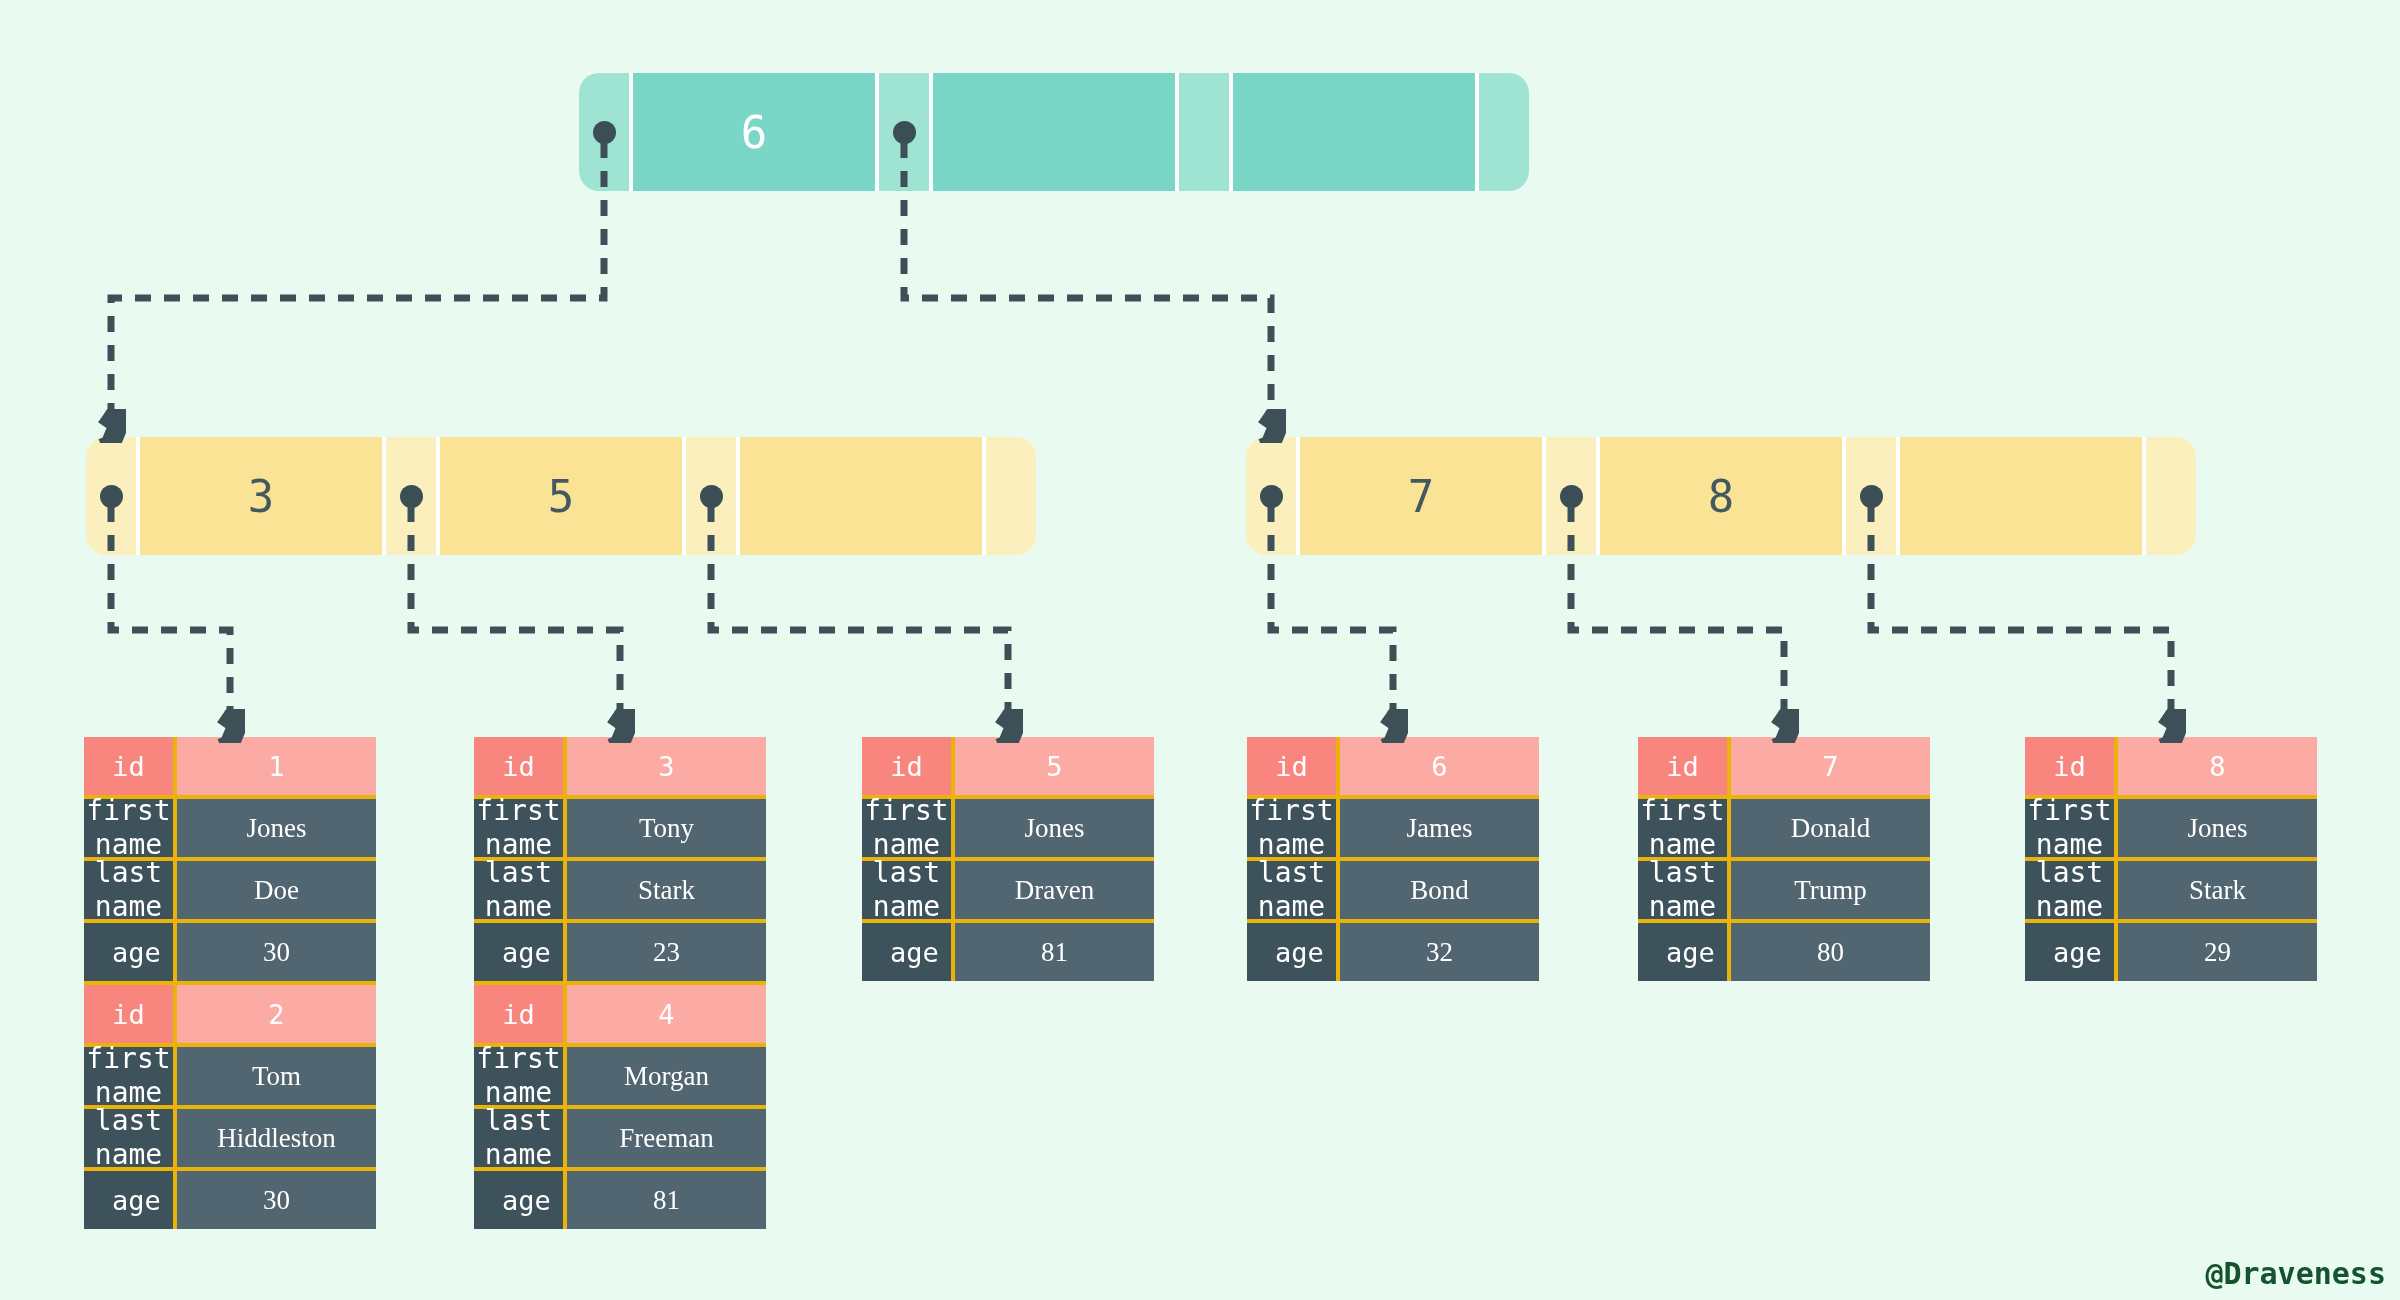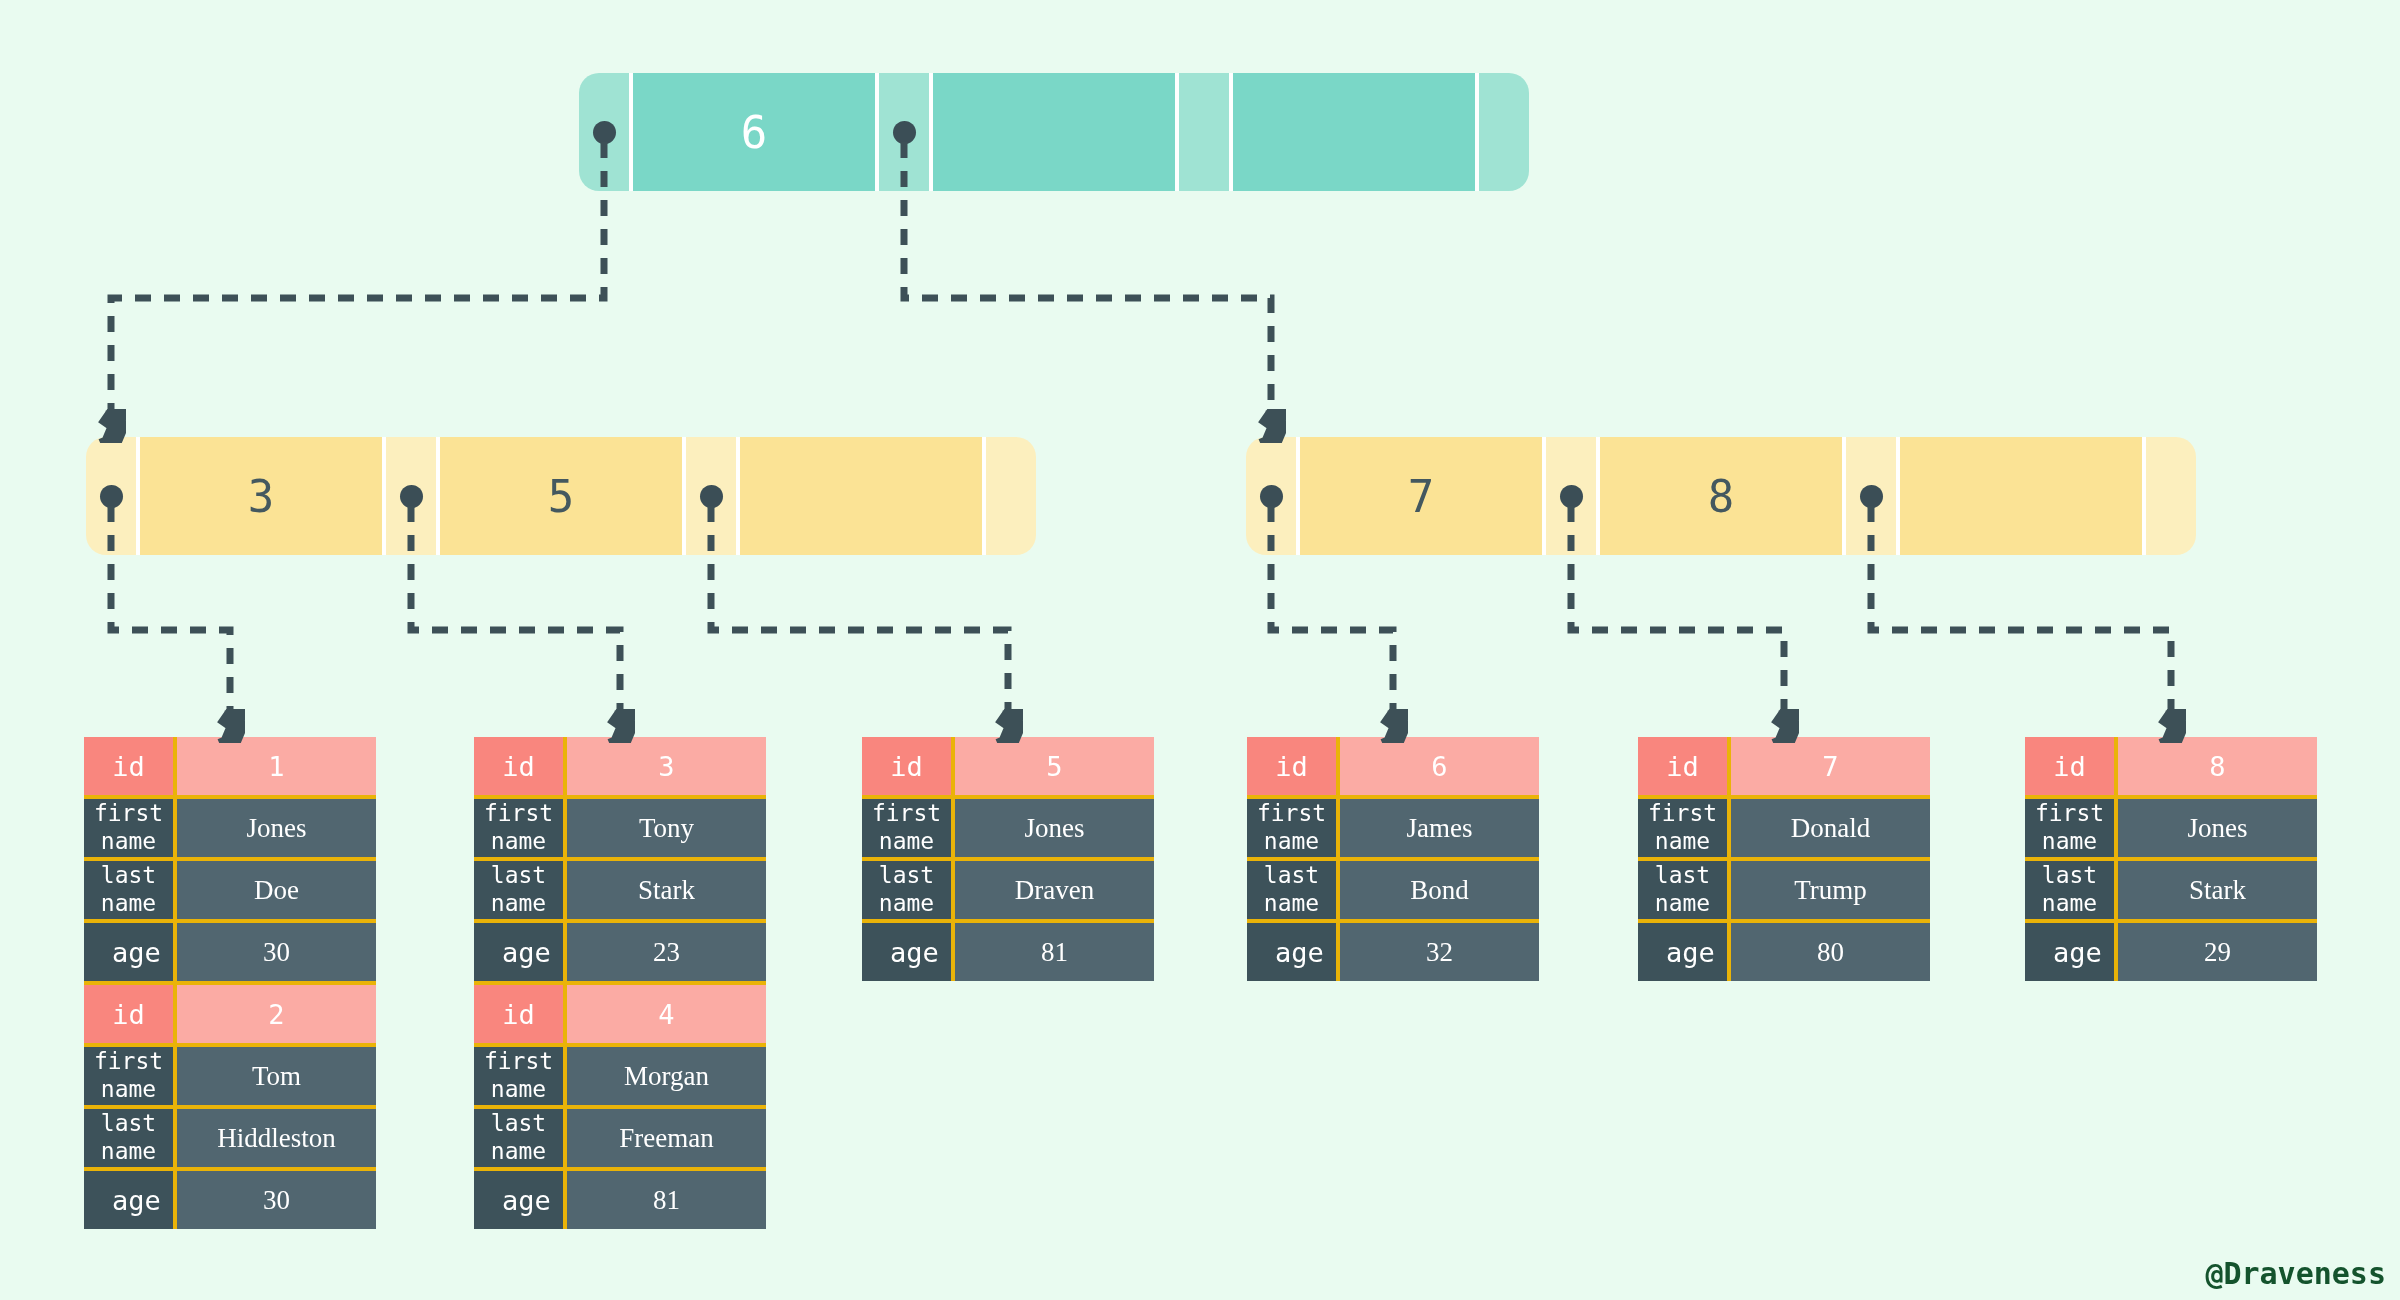--- a/index.html
+++ b/index.html
@@ -47,21 +47,21 @@
     gap: 4px;
     background: #eab308;
   }
   .rtable .cell {
     height: 58px;
     display: flex; align-items: center; justify-content: center;
     color: #ffffff;
     font-size: 27px;
     text-align: center;
   }
-  .rtable .lbl-sm { font-size: 23px; line-height: 1.2; padding: 0 6px; }
+  .rtable .lbl-sm { font-size: 28px; line-height: 1.2; padding: 0 6px; }
   .id-lbl { background: #f9867e; }
   .id-val { background: #fbaba4; }
   .f-lbl  { background: #3d525a; padding-left: 16px; }
   .f-val  { background: #516670; font-family: Liberation Serif, serif; }
   #table-1 { left: 84px; }
   #table-2 { left: 474px; }
   #table-3 { left: 862px; }
   #table-4 { left: 1247px; }
   #table-5 { left: 1638px; }
   #table-6 { left: 2025px; }

